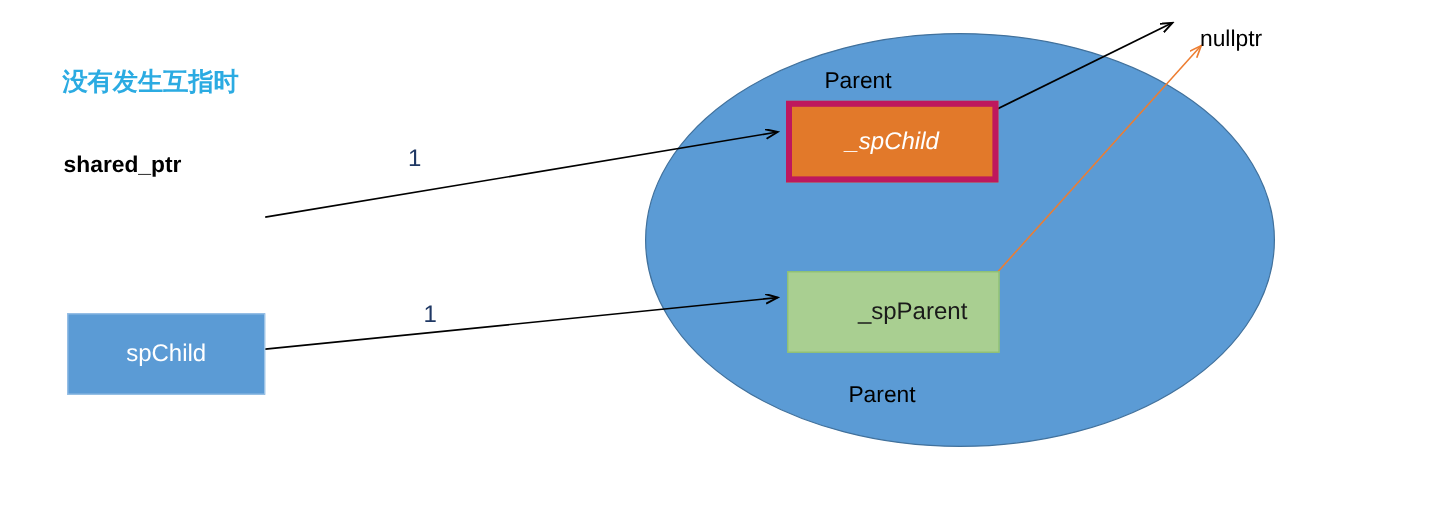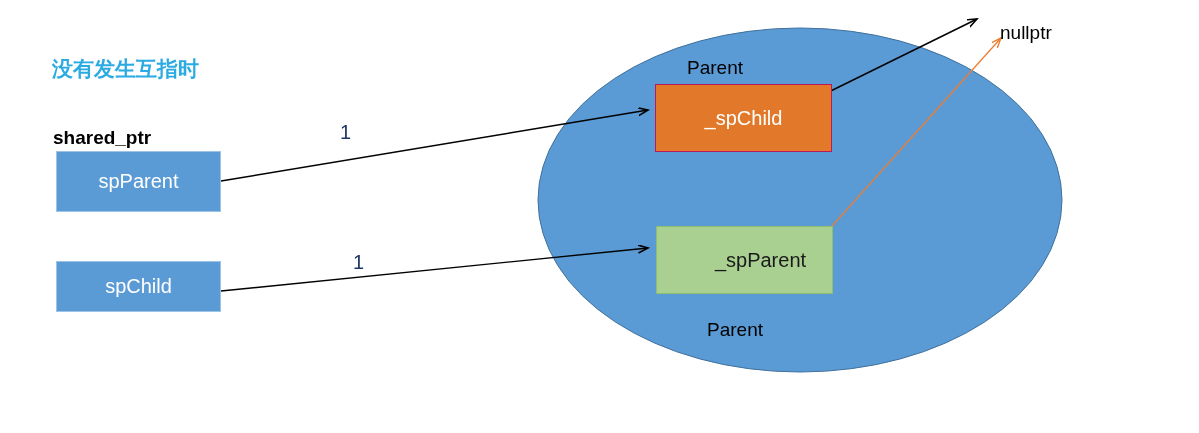--- a/index.html
+++ b/index.html
@@ -65,21 +65,22 @@
   }
   .mem-box {
     position: absolute;
     box-sizing: border-box;
     display: flex;
     align-items: center;
     justify-content: center;
   }
   .mem-box.orange {
     background: #E2792A;
-    border: 1px solid #be185d;
+    border: 5px solid #be185d;
+    font-style: italic;
   }
   .mem-box.green {
     background: #A9CF91;
     border: 1px solid #8CBF6E;
   }
 </style>
 </head>
 <body>
 
 <div id="canvas">
@@ -102,25 +103,22 @@
 
     <line x1="784" y1="114" x2="977" y2="19" stroke="#000000" stroke-width="1.5" marker-end="url(#arrowBlack)"></line>
 
     <line x1="796" y1="266" x2="1001" y2="38" stroke="#ED7D31" stroke-width="1.3" marker-end="url(#arrowOrange)"></line>
   </svg>
 
   <div class="txt title-zh" style="left:52px; top:58px;text-align:right;">没有发生互指时</div>
 
   <div class="txt label-plain" style="left:53px; top:128px;font-weight:bold;">shared_ptr</div>
 
-  <div class="sp-box" style="left:56px; top:151px; width:165px; height:61px;">
-    <span class="box-label">spParent</span>
-  </div>
 
-  <div class="sp-box" style="left:56px; top:261px; width:165px; height:51px;">
+  <div class="sp-box" style="left:56px; top:261px; width:165px; height:68px;">
     <span class="box-label">spChild</span>
   </div>
 
   <div class="txt count-label" style="left:340px; top:122px;">1</div>
   <div class="txt count-label" style="left:353px; top:252px;">1</div>
 
   <div class="txt label-plain" style="left:687px; top:58px;">Parent</div>
   <div class="txt label-plain" style="left:707px; top:320px;">Parent</div>
 
   <div class="mem-box orange" style="left:655px; top:84px; width:177px; height:68px;">

